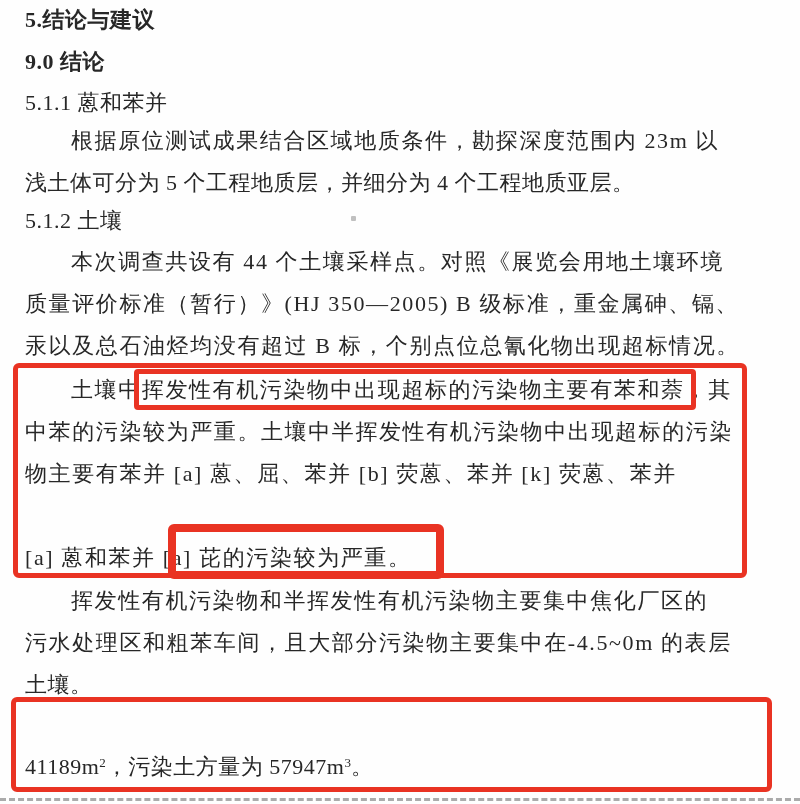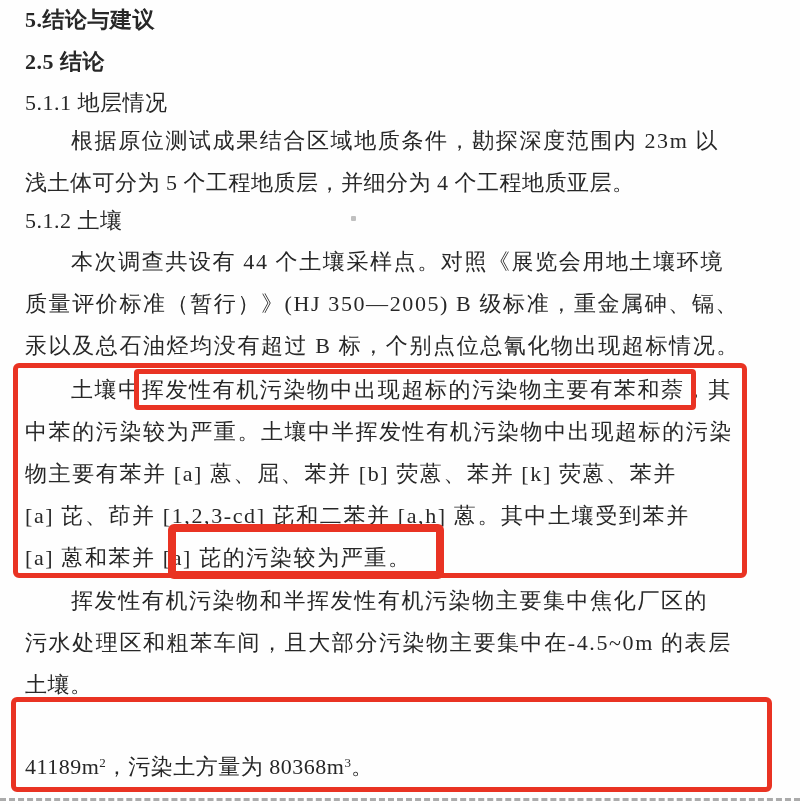--- a/index.html
+++ b/index.html
@@ -33,44 +33,43 @@
   }
 </style>
 </head>
 <body>
 
 <div class="page">
 
   <div class="textlayer">
 
     <div class="line b" style="top:5px">5.结论与建议</div>
-    <div class="line b" style="top:47px">2.5 结论</div>
-    <div class="line" style="top:88px">5.1.1 地层情况</div>
+    <div class="line b" style="top:47px">9.0 结论</div>
+    <div class="line" style="top:88px">5.1.1 蒽和苯并</div>
 
     <div class="line ind ls1" style="top:126px">根据原位测试成果结合区域地质条件，勘探深度范围内 23m 以</div>
     <div class="line" style="top:168px">浅土体可分为 5 个工程地质层，并细分为 4 个工程地质亚层。</div>
 
     <div class="line" style="top:206px">5.1.2 土壤</div>
 
     <div class="line ind ls1" style="top:247px">本次调查共设有 44 个土壤采样点。对照《展览会用地土壤环境</div>
     <div class="line ls1" style="top:289px">质量评价标准（暂行）》(HJ 350—2005) B 级标准，重金属砷、镉、</div>
     <div class="line ls1" style="top:331px">汞以及总石油烃均没有超过 B 标，个别点位总氰化物出现超标情况。</div>
 
     <div class="line ind ls1" style="top:375px">土壤中挥发性有机污染物中出现超标的污染物主要有苯和萘，其</div>
     <div class="line ls1" style="top:417px">中苯的污染较为严重。土壤中半挥发性有机污染物中出现超标的污染</div>
     <div class="line ls1" style="top:459px">物主要有苯并 [a] 蒽、屈、苯并 [b] 荧蒽、苯并 [k] 荧蒽、苯并</div>
-    <div class="line ls1" style="top:501px">[a] 芘、茚并 [1,2,3-cd] 芘和二苯并 [a,h] 蒽。其中土壤受到苯并</div>
     <div class="line ind ls1" style="top:586px">挥发性有机污染物和半挥发性有机污染物主要集中焦化厂区的</div>
 
     <div class="line ls1" style="top:543px">[a] 蒽和苯并 [a] 芘的污染较为严重。</div>
     <div class="line ls1" style="top:628px">污水处理区和粗苯车间，且大部分污染物主要集中在-4.5~0m 的表层</div>
     <div class="line" style="top:670px">土壤。</div>
 
     <div class="line" style="top:752px">
-      <span>41189m</span><sup>2</sup><span>，污染土方量为 80368m</span><sup>3</sup><span>。</span>
+      <span>41189m</span><sup>2</sup><span>，污染土方量为 57947m</span><sup>3</sup><span>。</span>
     </div>
 
     <div class="speck"></div>
     <div class="bottom-rule"></div>
   </div>
 
   <div class="overlay">
     <div class="rbox" style="left:13px;  top:363px; width:734px; height:215px;"></div>
     <div class="rbox" style="left:134px; top:369px; width:562px; height:41px; border-radius:4px;"></div>
     <div class="rbox thick" style="left:168px; top:524px; width:276px; height:55px;"></div>

